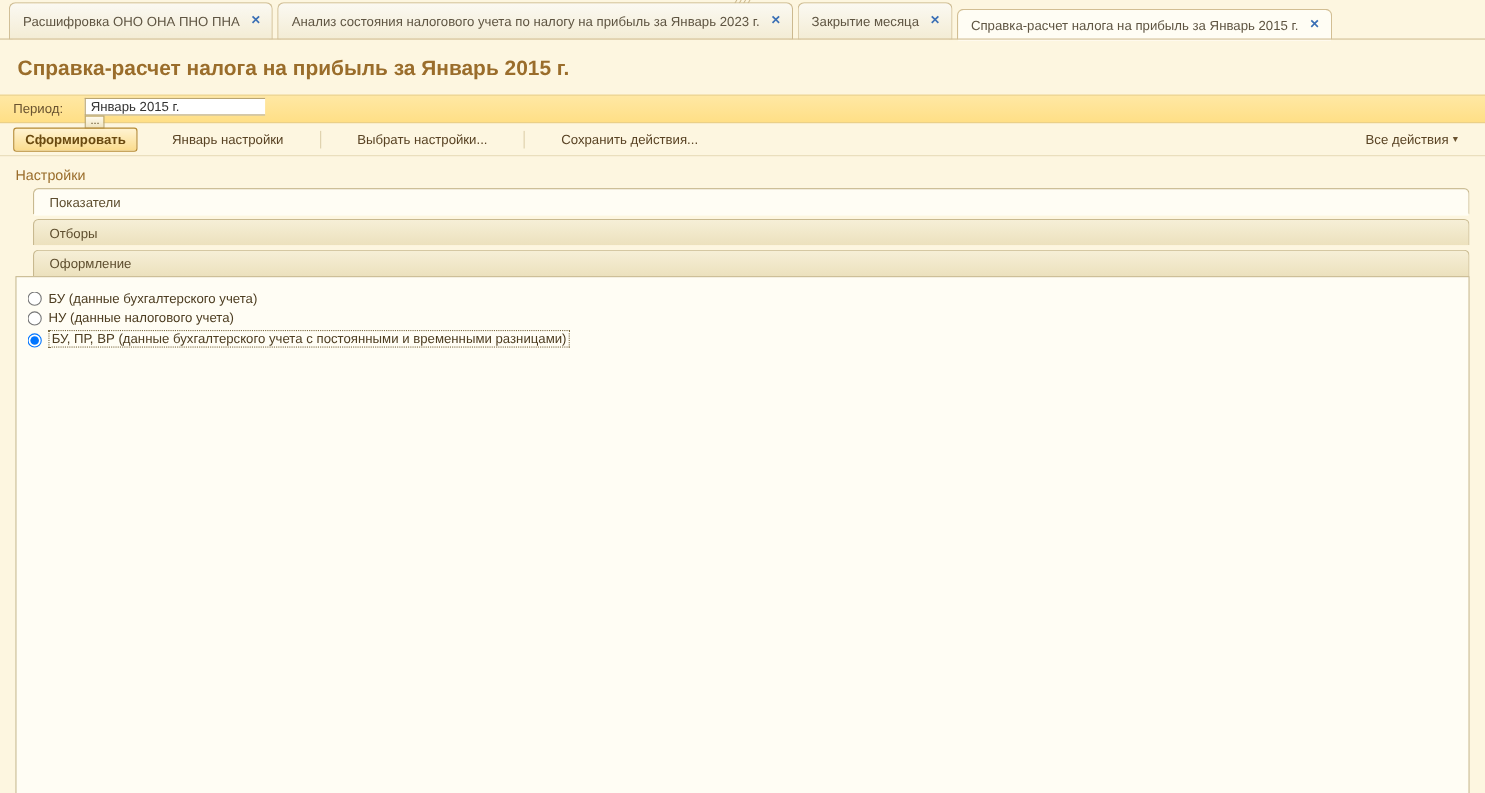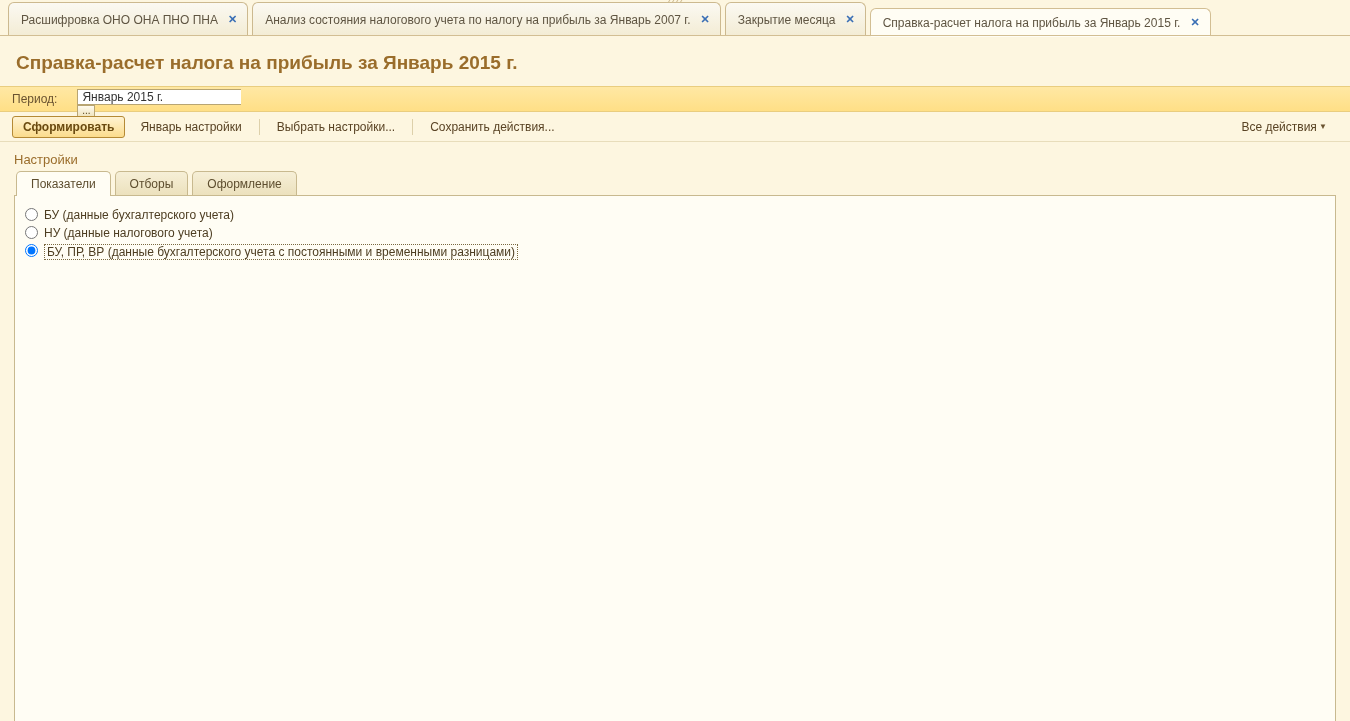--- a/index.html
+++ b/index.html
@@ -101,21 +101,21 @@
     line-height: 1;
     cursor: pointer;
     display:flex; align-items:center; justify-content:center;
     color:#5a4620;
   }
   .toolbar {
     height: 30px;
     display: flex;
     align-items: center;
     padding: 0 12px;
-    gap: 4px;
+    gap: 20px;
     position: relative;
     border-bottom: 1px solid #e8ddbb;
   }
   .tb-btn {
     height: 22px;
     padding: 0 10px;
     border: 1px solid transparent;
     background: transparent;
     font-family: inherit;
     font-size: 12px;
@@ -151,22 +151,23 @@
     position: relative;
   }
   .settings-legend {
     color: #9a6d2b;
     font-size: 13px;
     padding-bottom: 4px;
   }
   .inner-tabs {
     display: flex;
     gap: 4px;
-    margin-left: 2px;
-    position: relative;
+    margin-left: 16px;
+    position: relative;
+    flex-direction: column;
   }
   .itab {
     height: 24px;
     padding: 0 14px;
     border: 1px solid #c8b98f;
     border-bottom: none;
     border-radius: 5px 5px 0 0;
     background: linear-gradient(#f6efd7, #ece1bd);
     display: flex; align-items: center;
     color: #5e4e2f;
@@ -184,21 +185,21 @@
     height:2px; background:#fffdf4;
   }
   .inner-panel {
     border: 1px solid #c8b98f;
     background: #fffdf4;
     height: 546px;
     padding: 8px 10px;
   }
   .radio-row {
     display: flex;
-    align-items: flex-start;
+    align-items: flex-end;
     gap: 4px;
     margin: 4px 0;
     color: #4d3d21;
     font-size: 12px;
   }
   .radio-row input[type=radio] {
     margin: 0 2px 0 0;
   }
   .sel-label {
     border: 1px dotted #7a6940;
@@ -225,21 +226,21 @@
     <span></span>
     <span></span>
 </div>
 
 <div class="tabbar">
   <div class="tab">
     <span>Расшифровка ОНО ОНА ПНО ПНА</span>
     <span class="tab-close">✕</span>
   </div>
   <div class="tab">
-    <span>Анализ состояния налогового учета по налогу на прибыль за Январь 2007 г.</span>
+    <span>Анализ состояния налогового учета по налогу на прибыль за Январь 2023 г.</span>
     <span class="tab-close">✕</span>
   </div>
   <div class="tab">
     <span>Закрытие месяца</span>
     <span class="tab-close">✕</span>
   </div>
   <div class="tab active">
     <span>Справка-расчет налога на прибыль  за Январь 2015 г.</span>
     <span class="tab-close">✕</span>
   </div>

